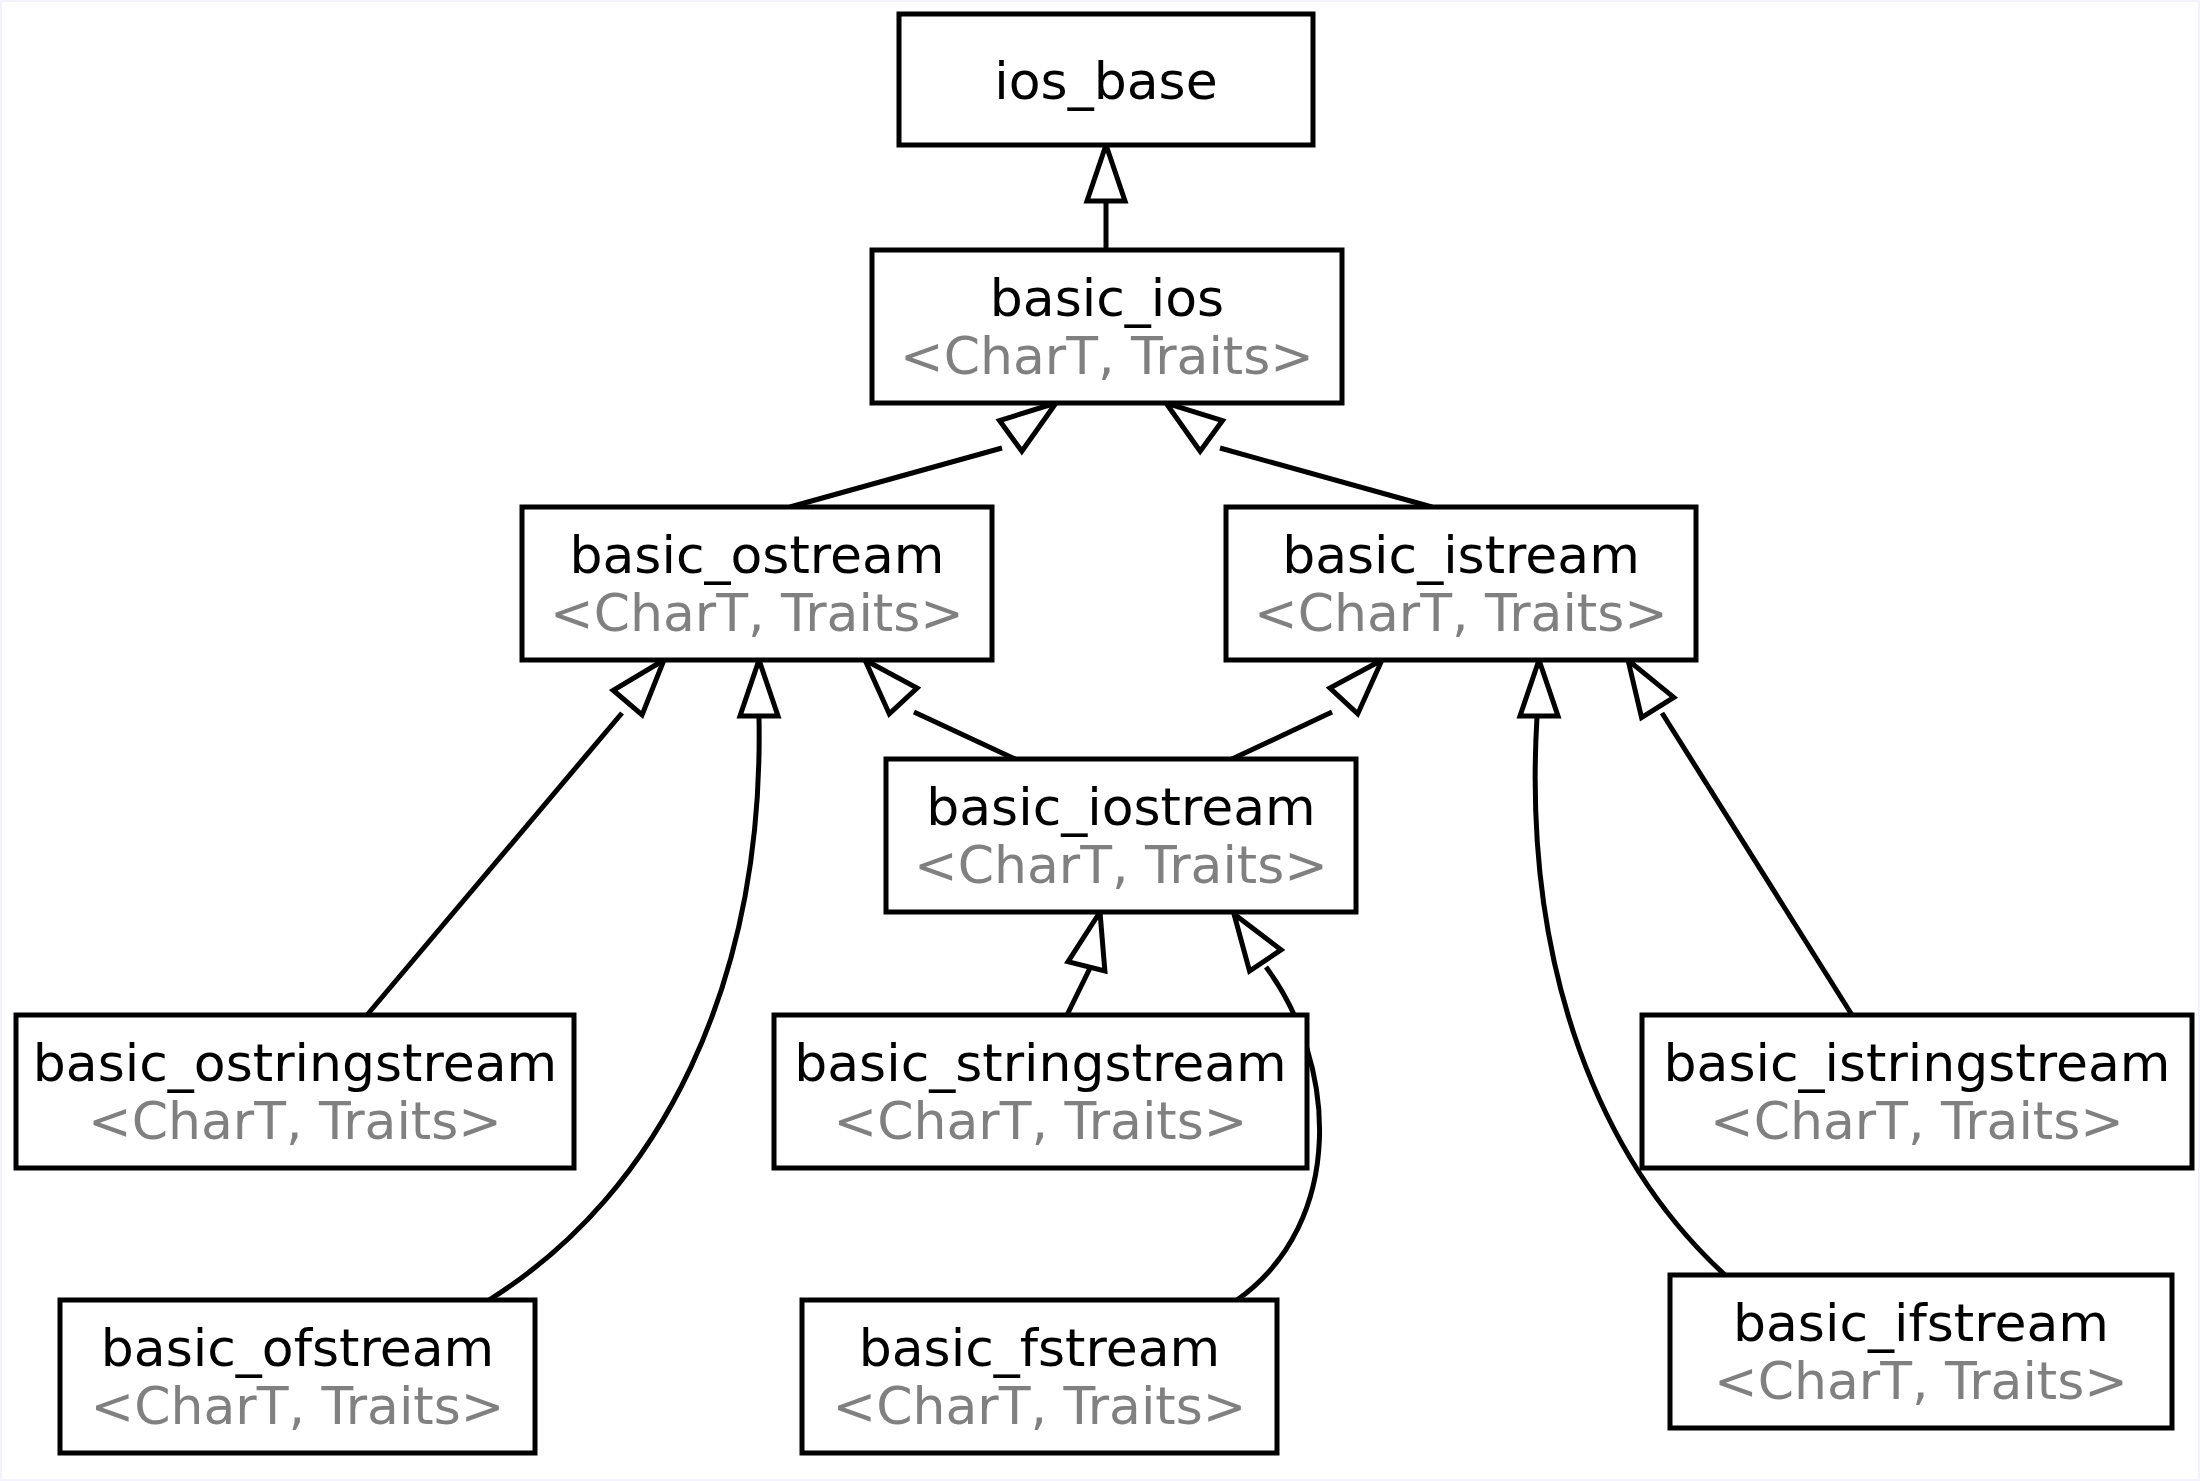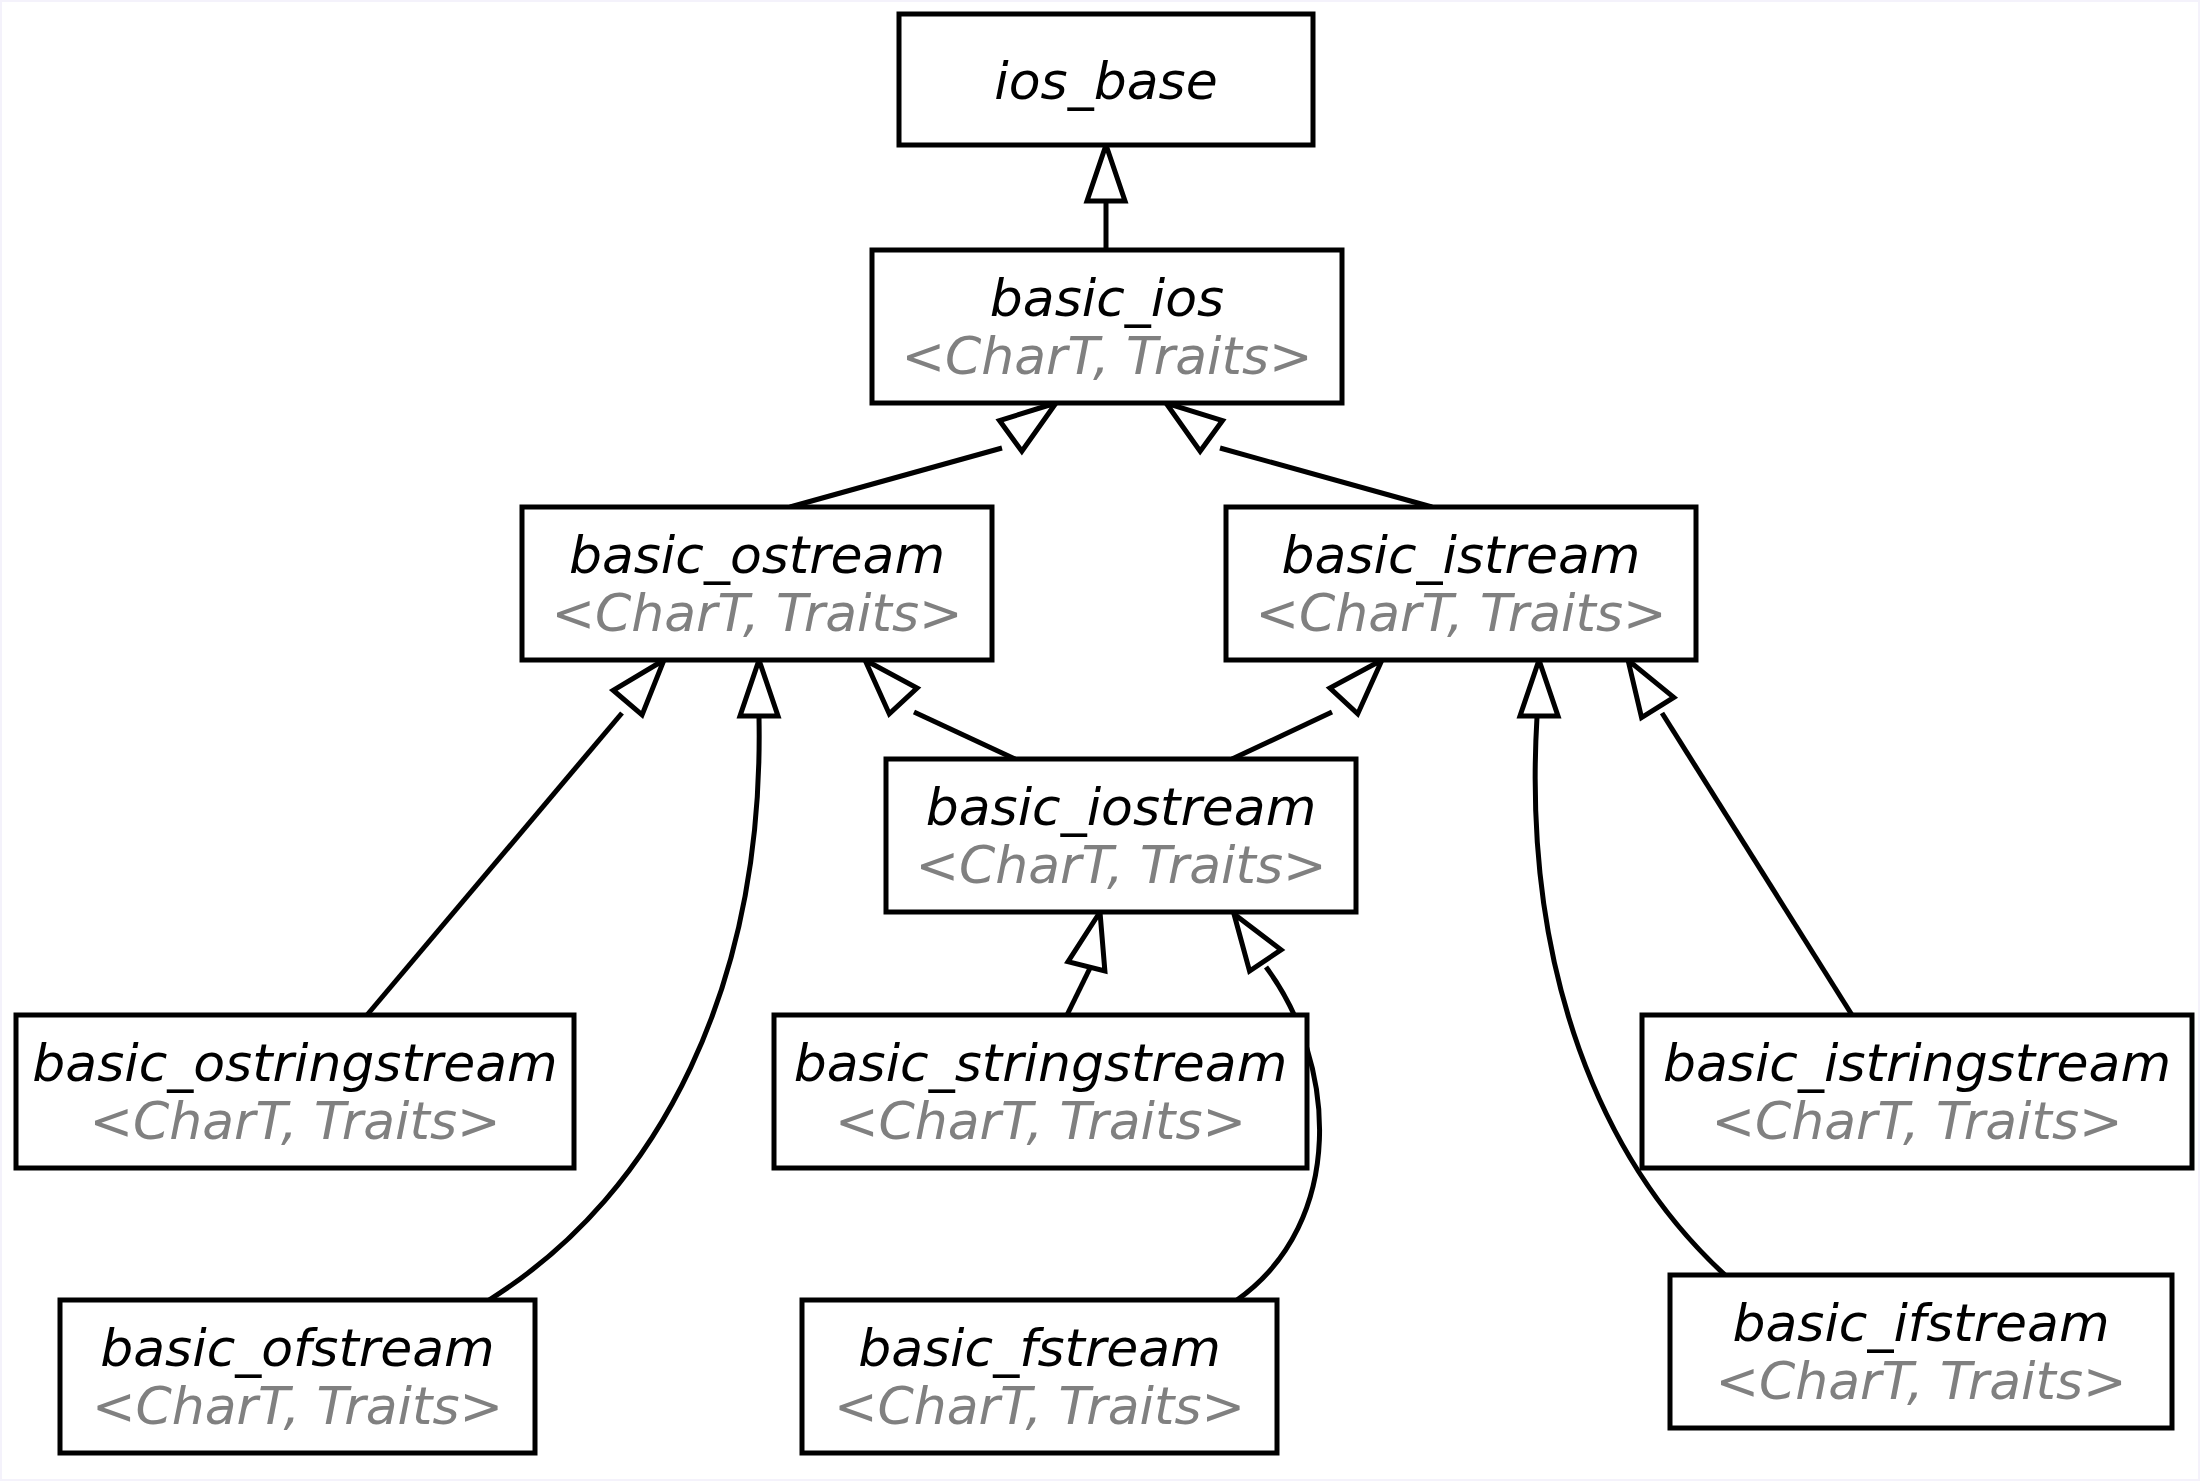--- a/index.html
+++ b/index.html
@@ -10,21 +10,20 @@
   }
   #diagram-root {
     position: relative;
     width: 2200px;
     height: 1481px;
     background: #ffffff;
     box-sizing: border-box;
     border: 2px solid #f4f2fb;
     overflow: hidden;
     font-family: "DejaVu Sans", "Liberation Sans", sans-serif;
-    font-style: italic;
   }
   svg.diagram-canvas {
     position: absolute;
     left: 0;
     top: 0;
     width: 2200px;
     height: 1481px;
     display: block;
   }
   .class-box-rect {

